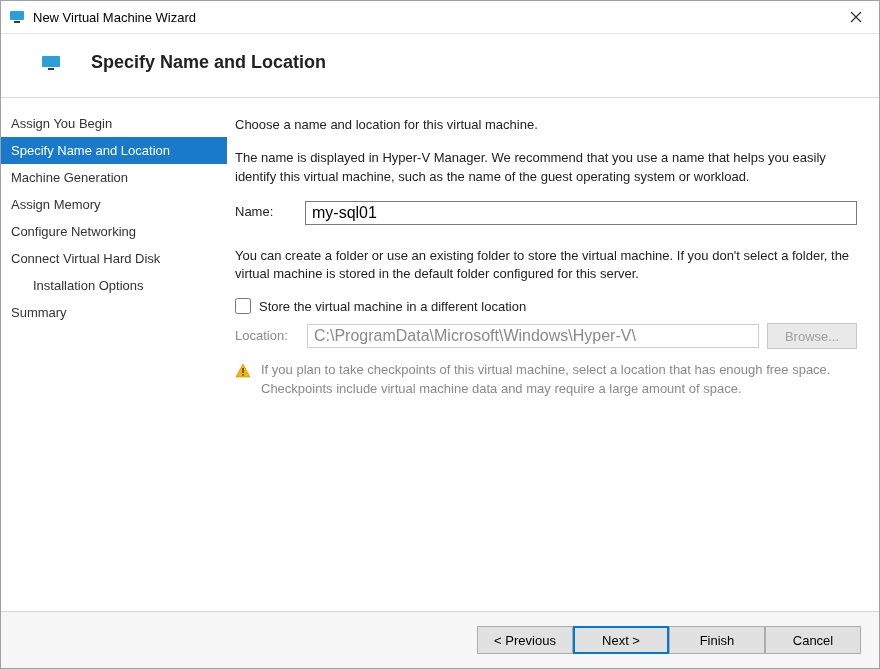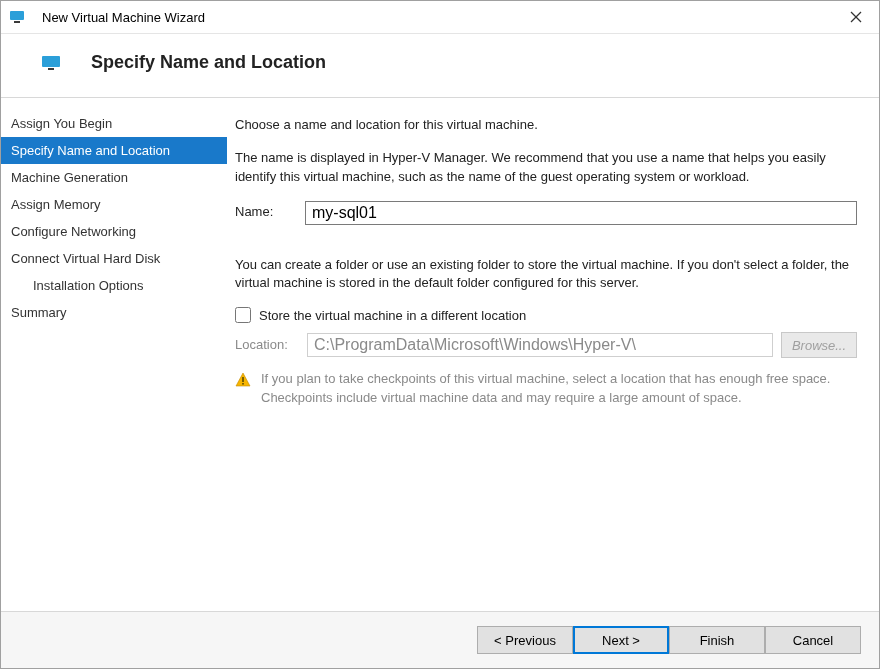--- a/index.html
+++ b/index.html
@@ -1,37 +1,37 @@
 <!DOCTYPE html>
 <html><head>
 <meta charset="utf-8">
 <style>
 html,body{margin:0;padding:0;font-family:"Segoe UI",Tahoma,sans-serif;font-size:13px;color:#000;background:#f0f0f0;}
 .window{width:880px;height:669px;background:#fff;border:1px solid #a0a0a0;box-sizing:border-box;display:flex;flex-direction:column;}
 .titlebar{height:32px;display:flex;align-items:center;padding:0 0 0 8px;border-bottom:1px solid #e5e5e5;}
 .titlebar .app-icon{width:16px;height:16px;margin-right:8px;}
-.titlebar .title{flex:1;font-size:13px;margin-left:9px;}
+.titlebar .title{flex:1;font-size:13px;}
 .titlebar .close{width:46px;height:32px;display:flex;align-items:center;justify-content:center;cursor:pointer;}
 .header{padding:18px 0 24px 40px;display:flex;align-items:center;border-bottom:1px solid #d8d8d8;}
 .header .hdr-icon{width:20px;height:16px;margin-right:30px;}
 .header h1{margin:0;font-size:18px;font-weight:700;color:#222;}
 .body{flex:1;display:flex;overflow:hidden;}
 .sidebar{width:226px;padding:12px 0;background:#fff;}
 .step{padding:6px 10px;font-size:13px;color:#333;cursor:pointer;white-space:nowrap;}
 .step.active{background:#1979ca;color:#fff;}
 .step.sub{padding-left:32px;}
 .content{flex:1;padding:18px 22px 10px 8px;font-size:13px;color:#222;line-height:1.45;}
 .content p{margin:0 0 14px 0;}
-.row{display:flex;align-items:center;margin-bottom:31px;}
+.row{display:flex;align-items:center;margin-bottom:22px;}
 .row .lbl{width:70px;}
 .row input[type=text]{flex:1;height:24px;border:1px solid #7a7a7a;padding:0 6px;font-family:inherit;font-size:16px;box-sizing:border-box;}
 .row.loc .lbl{color:#8a8a8a;width:72px;}
 .row.loc input[type=text]{color:#8a8a8a;border:1px solid #cfcfcf;background:#fff;}
 .row.loc{margin-top:6px;margin-bottom:12px;}
-.browse{width:76px;height:26px;margin-left:8px;border:1px solid #c8c8c8;background:#e9e9e9;color:#a0a0a0;font-family:inherit;font-size:13px;cursor:default;font-style:italic;}
+.browse{width:90px;height:26px;margin-left:8px;border:1px solid #c8c8c8;background:#e9e9e9;color:#a0a0a0;font-family:inherit;font-size:13px;cursor:default;}
 .checkbox-row{display:flex;margin:6px 0 4px 0;}
 .checkbox-row input{width:16px;height:16px;margin:0 8px 0 0;}
 .warn{display:flex;align-items:flex-start;color:#8a8a8a;margin-top:4px;}
 .warn .warn-icon{flex:0 0 auto;margin:2px 10px 0 0;}
 .warn .warn-text{flex:1;}
 .footer{height:56px;border-top:1px solid #d8d8d8;display:flex;align-items:center;justify-content:flex-end;padding:0 18px;background:#f6f6f6;}
 .footer button{width:96px;height:28px;border:1px solid #adadad;background:#e1e1e1;font-family:inherit;font-size:13px;cursor:pointer;}
 .footer button.default{border:2px solid #0078d7;background:#e1e1e1;}
 .monitor-icon rect.screen{fill:#2b9fd9;}
 .monitor-icon rect.body{fill:#3a3a3a;}

